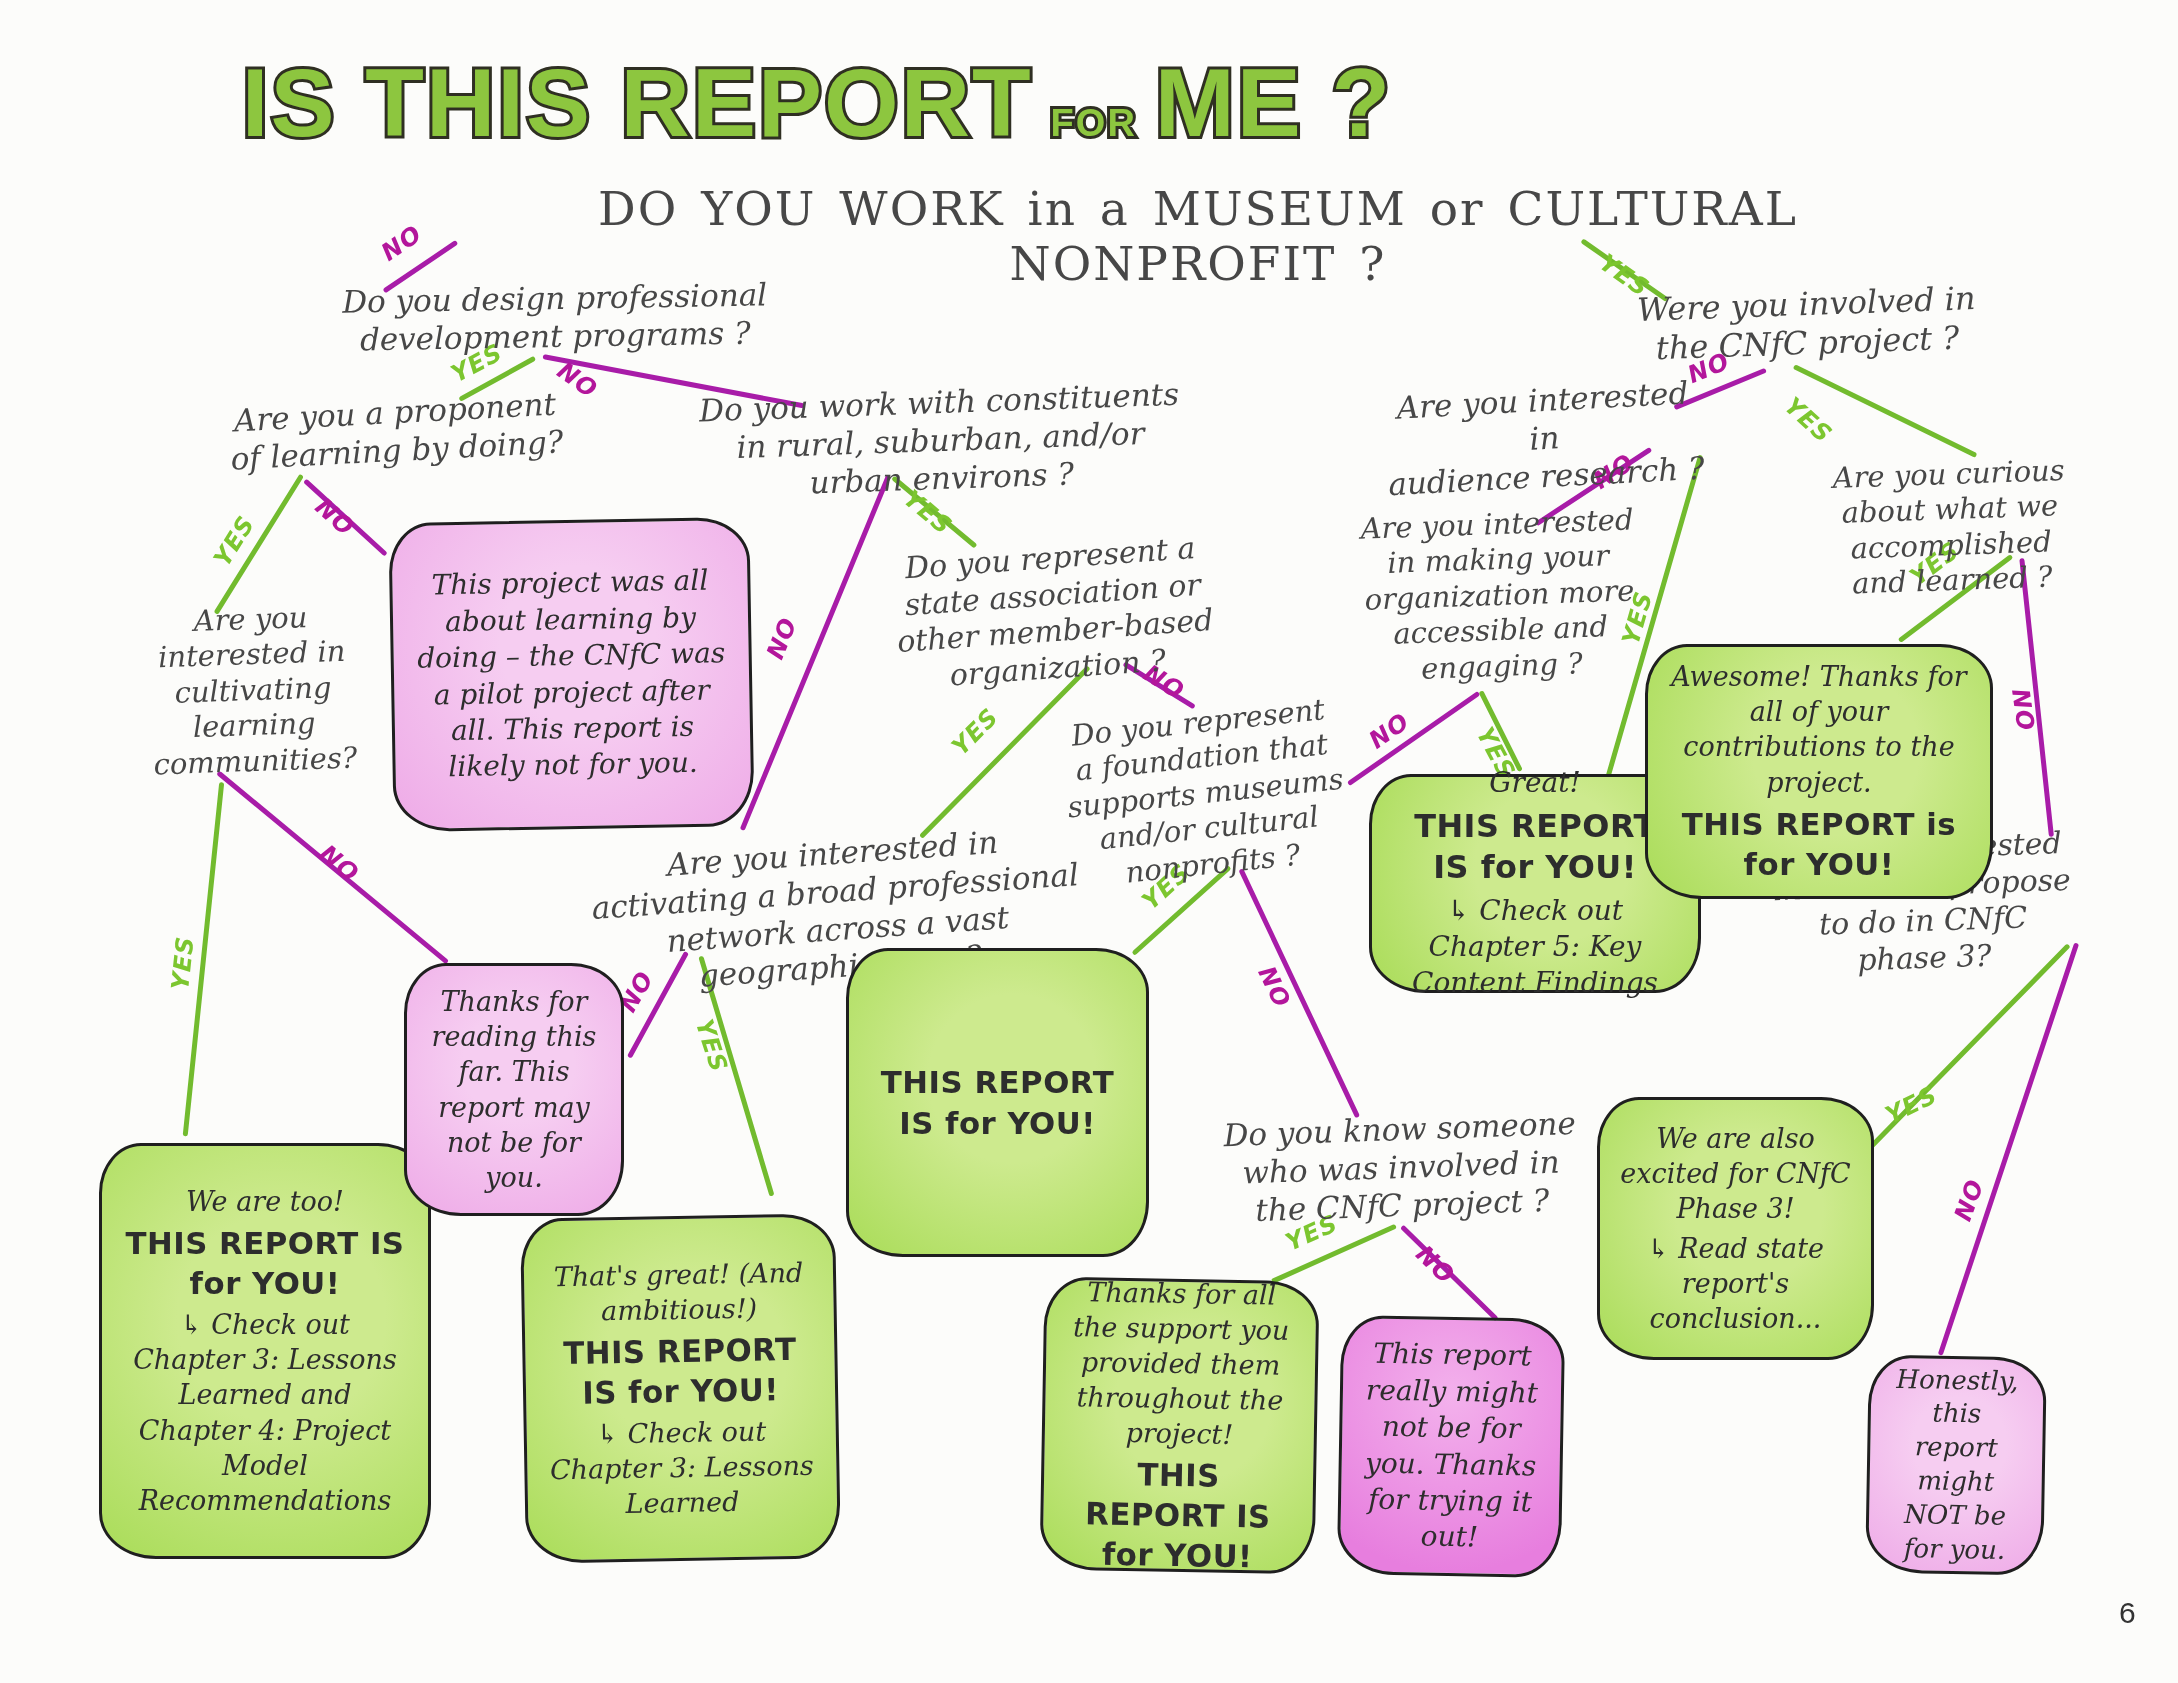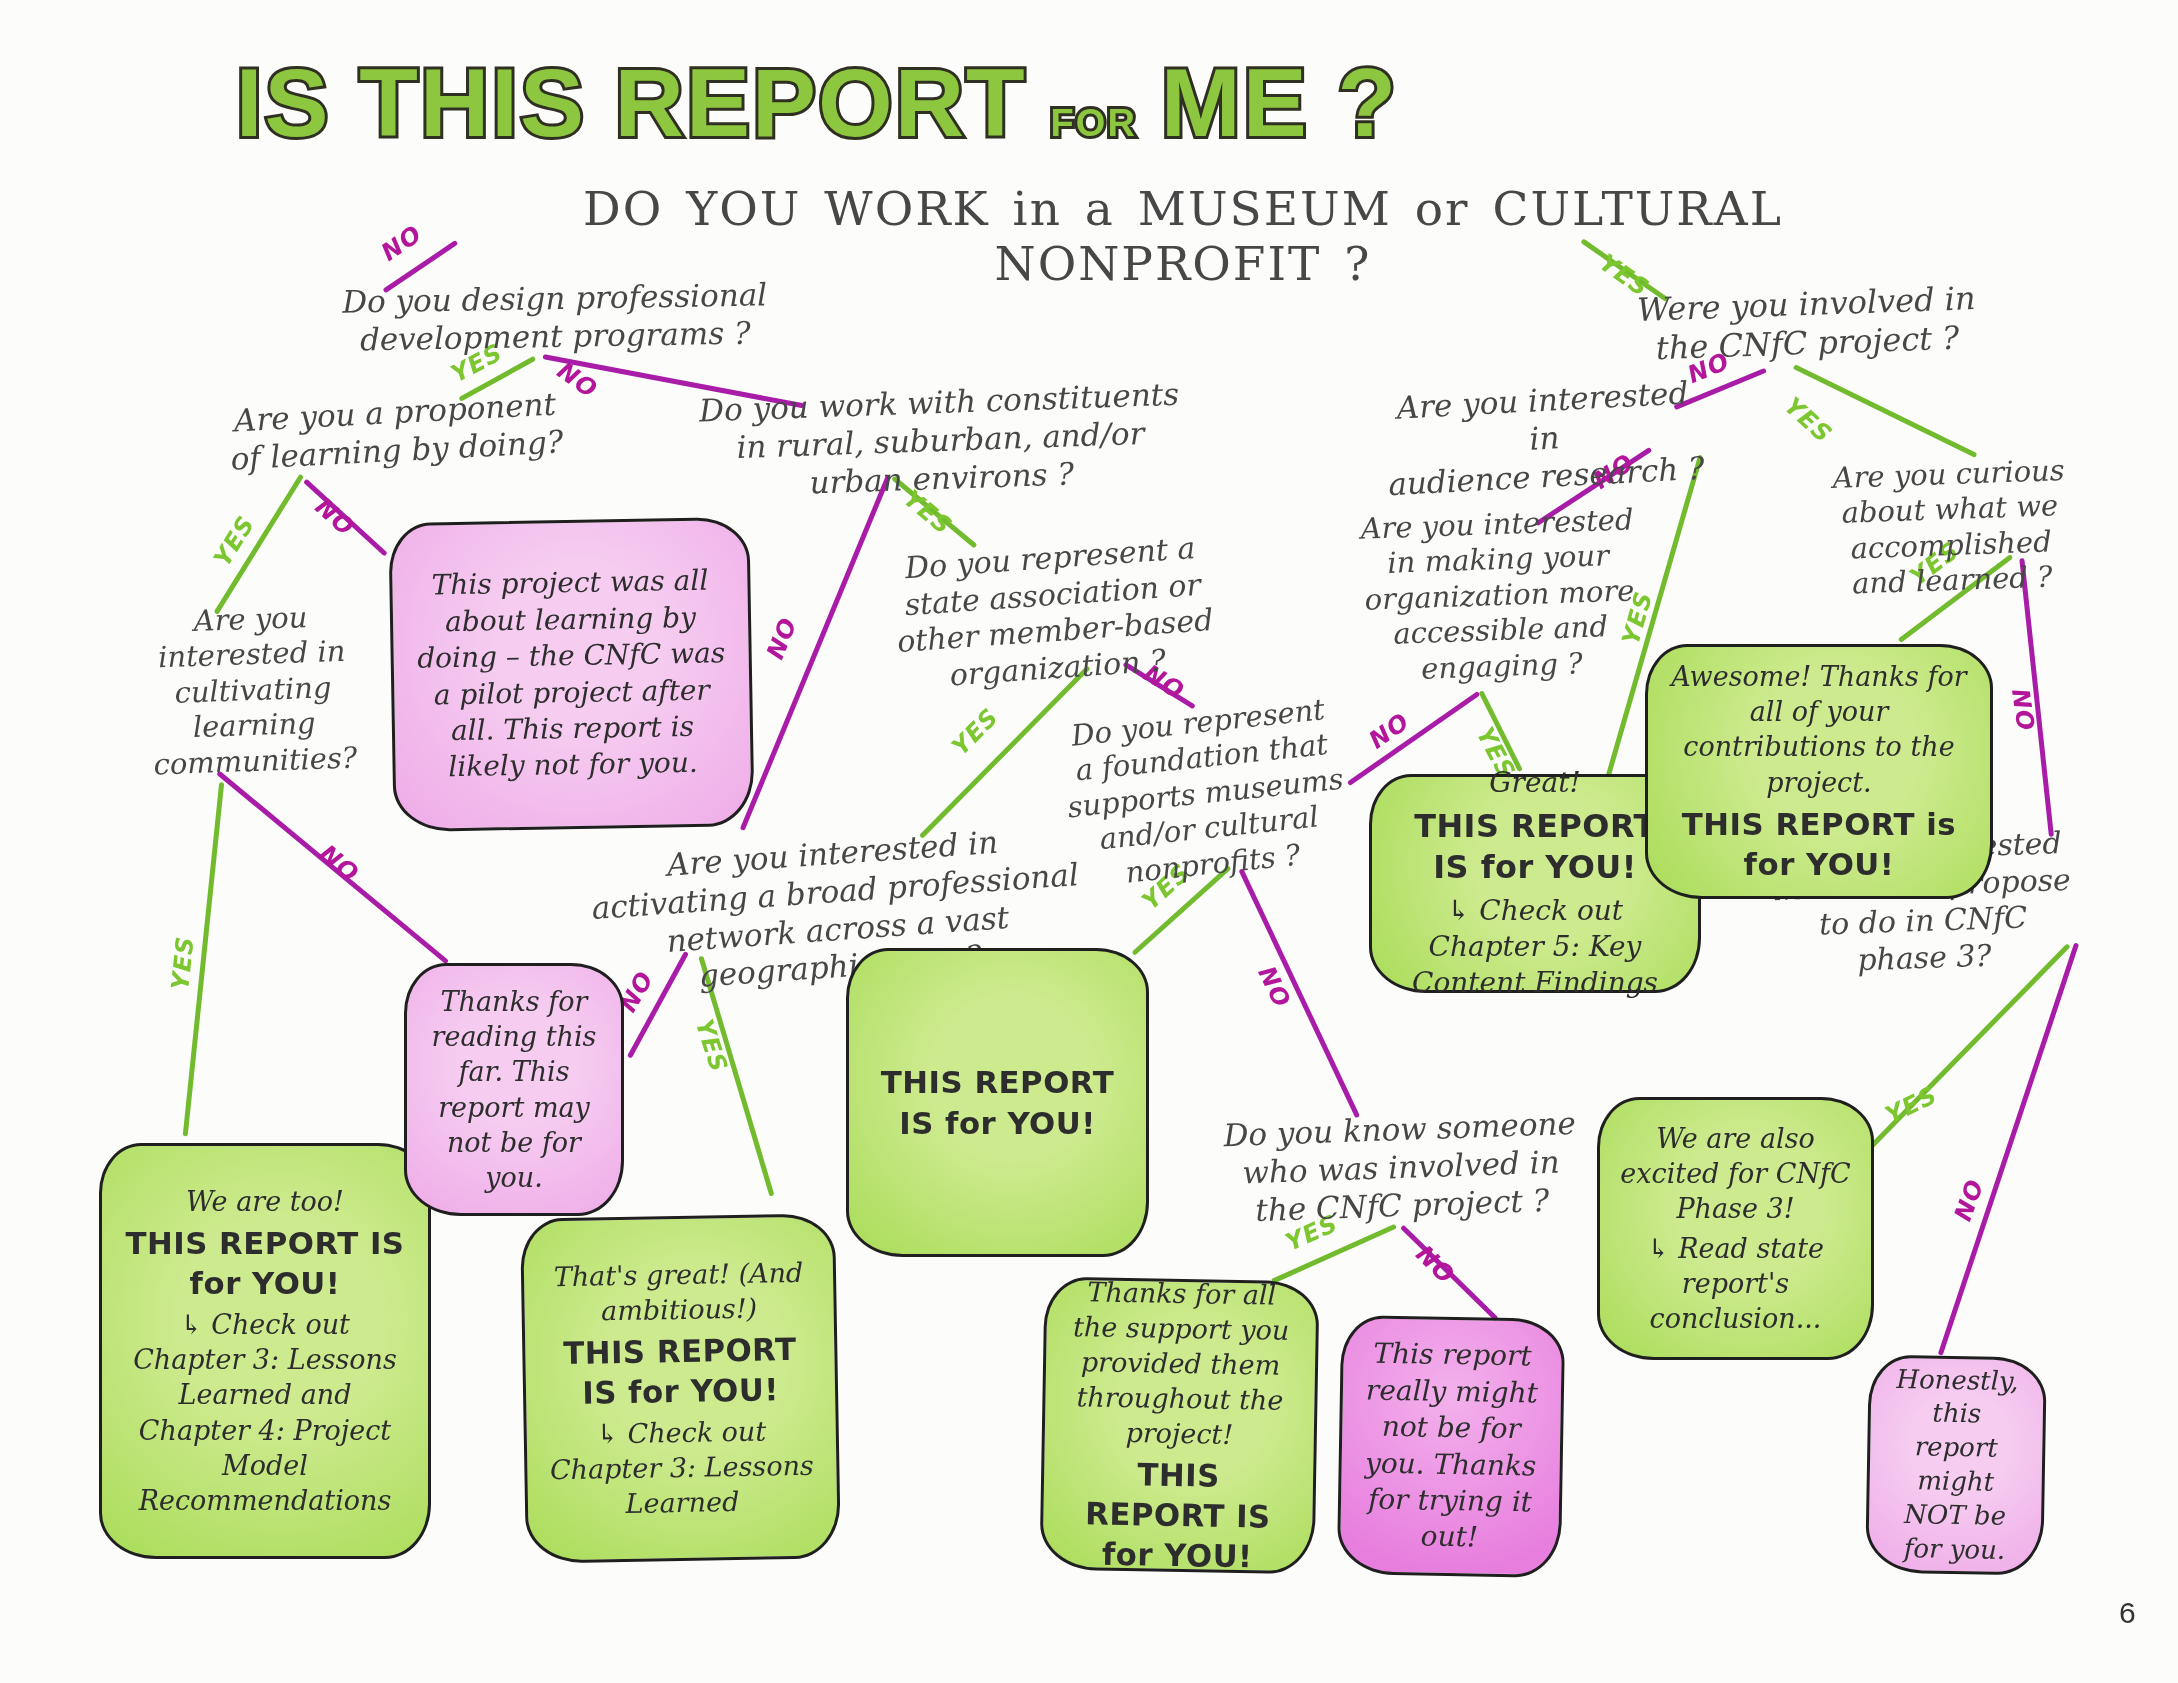--- a/index.html
+++ b/index.html
@@ -8,35 +8,35 @@
     background:var(--bg,#fcfcfa);
     font-family:"DejaVu Serif", serif;
     overflow:hidden;
   }
   #canvas{
     position:relative;width:2178px;height:1683px;
   }
   
   .title-row{
     position:absolute;left:426px;top:48px;width:782px;
-    display:flex;align-items:baseline;justify-content:center;gap:24px;
+    display:flex;align-items:baseline;justify-content:center;gap:18px;
     white-space:nowrap;
   }
   .title-big,.title-small{
     font-family:"Liberation Sans",sans-serif;
     font-weight:bold;
     color:var(--title_green,#8dc63f);
     -webkit-text-stroke:6px var(--title_outline,#2f2f22);
     paint-order:stroke fill;
     letter-spacing:2px;
   }
   .title-big{font-size:96px;}
   .title-small{font-size:38px;}
   .subtitle{
-    position:absolute;left:411px;top:181px;width:1544px;
+    position:absolute;left:426px;top:181px;width:1544px;
     text-align:center;
     font-size:47px;letter-spacing:2px;word-spacing:6px;
     color:var(--ink,#3f3f3f);
     font-family:"DejaVu Serif",serif;
   }
   
   .q{
     position:absolute;
     text-align:center;
     color:var(--ink,#474747);

